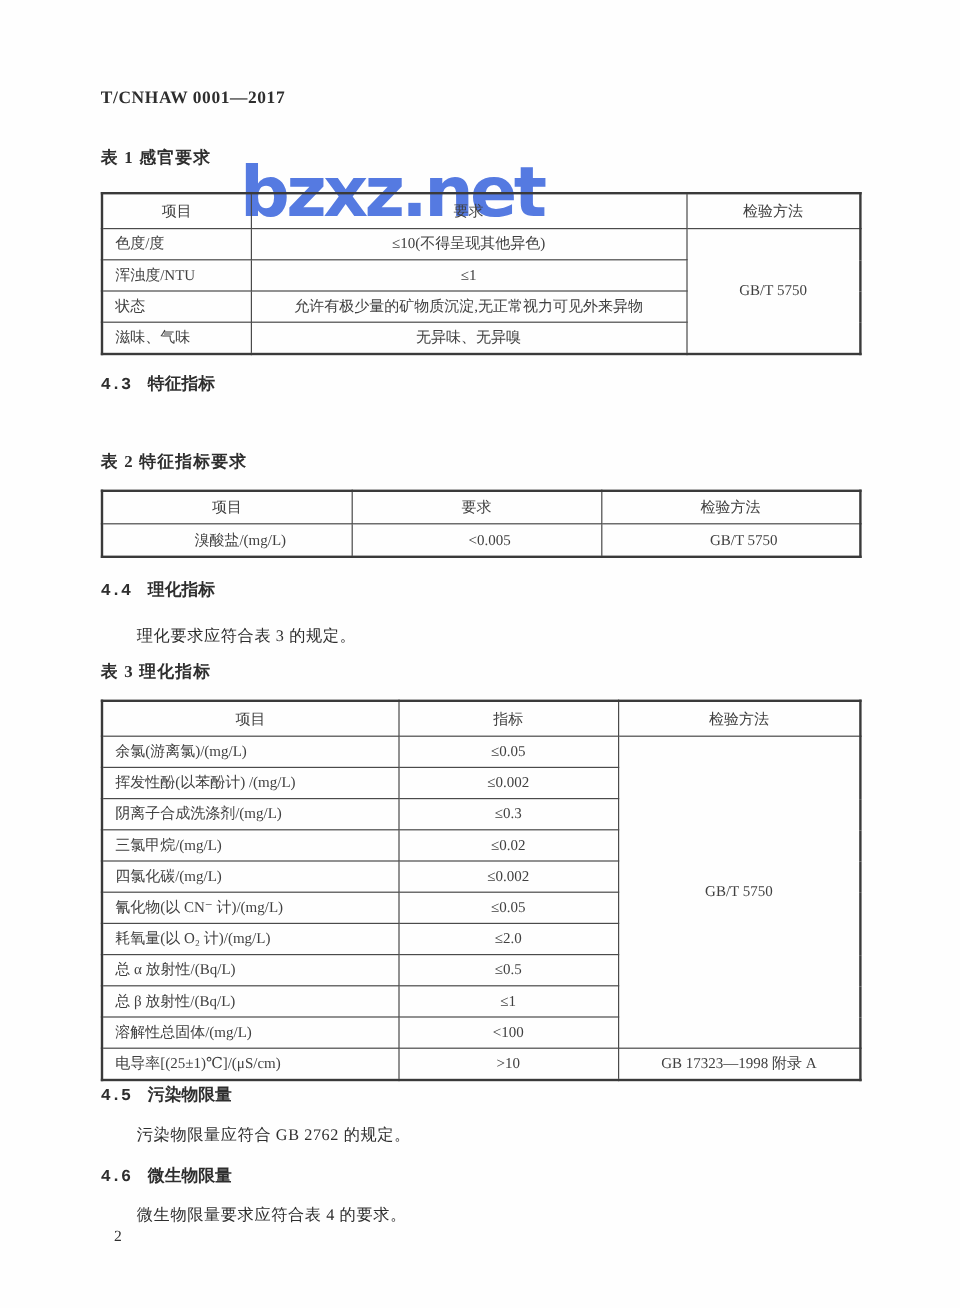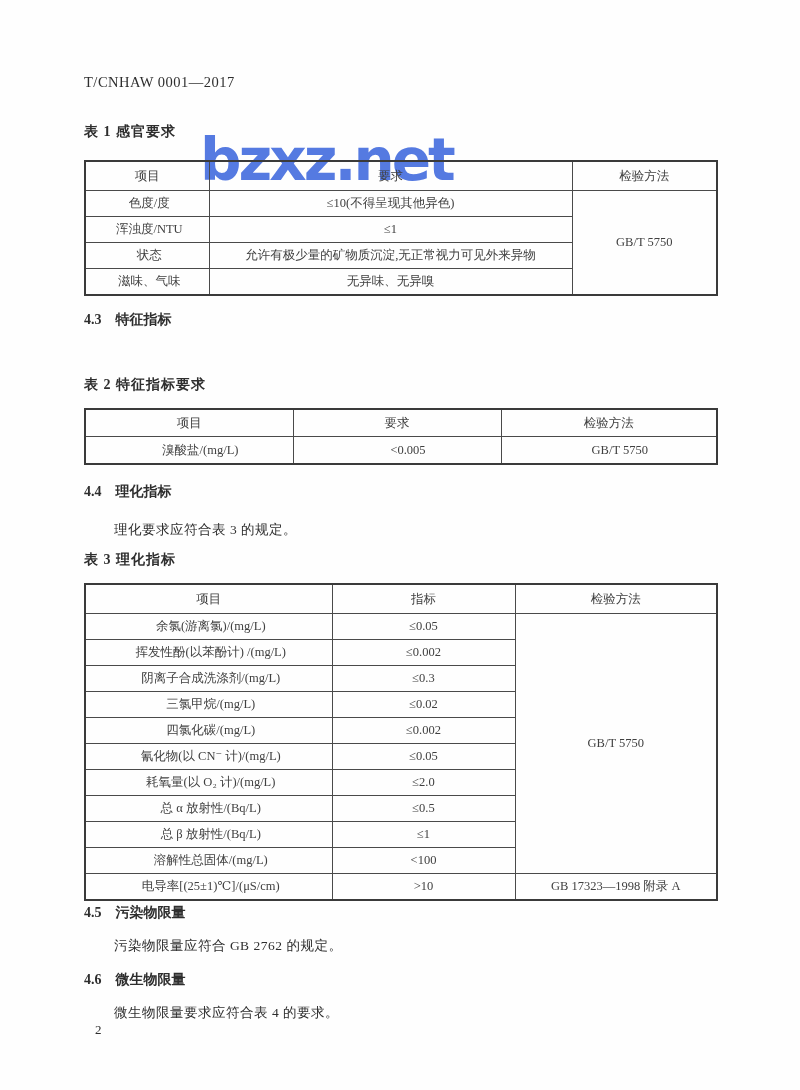--- a/index.html
+++ b/index.html
@@ -12,32 +12,32 @@
     overflow:hidden;
   }
   .watermark{
     position:absolute;left:200px;top:126px;
     font-family:"DejaVu Sans","Liberation Sans",sans-serif;
     font-weight:bold;font-size:58px;letter-spacing:-3px;
     color:#1d4ed8;opacity:.75;z-index:0;user-select:none;
   }
   .doc-number{
     position:absolute;left:84px;top:74px;
-    font-size:14.5px;font-weight:normal;letter-spacing:.5px;z-index:1;
+    font-size:14.5px;font-weight:bold;letter-spacing:.5px;z-index:1;
   }
   .table-title{
     position:absolute;left:84px;width:632px;text-align:left;
     font-size:14px;font-weight:bold;z-index:1;letter-spacing:1px;
   }
   .t1-title{top:123px;}
   .t2-title{top:376px;}
   .t3-title{top:551px;}
   .sec-heading{
     position:absolute;left:84px;
-    font-size:14px;font-weight:bold;z-index:1;
+    font-size:14px;font-weight:bold;z-index:1;font-family:Liberation Mono, monospace;
   }
   .sec-heading .sec-num{margin-right:14px;}
   .sec-body{
     position:absolute;left:114px;
     font-size:13.5px;z-index:1;letter-spacing:.5px;
   }
   table{
     position:absolute;left:84px;width:632px;
     border-collapse:collapse;table-layout:fixed;
     z-index:1;background:transparent;
@@ -52,21 +52,21 @@
     text-align:center;vertical-align:middle;
     font-weight:normal;
     overflow:hidden;white-space:nowrap;
     background:transparent;
   }
   table{border:2px solid #3a3a3a;}
   th{height:28px;}
   td{height:25px;}
   .tbl2 th{height:26px;}
   .tbl2 td{height:26px;padding-left:28px;}
-  td.item{text-align:center;padding-left:10px;}
+  td.item{text-align:left;padding-left:10px;}
   .page-number{
     position:absolute;left:95px;top:1022px;
     font-size:13px;z-index:1;
   }
 </style>
 </head>
 <body>
 
 <div class="page">
 

